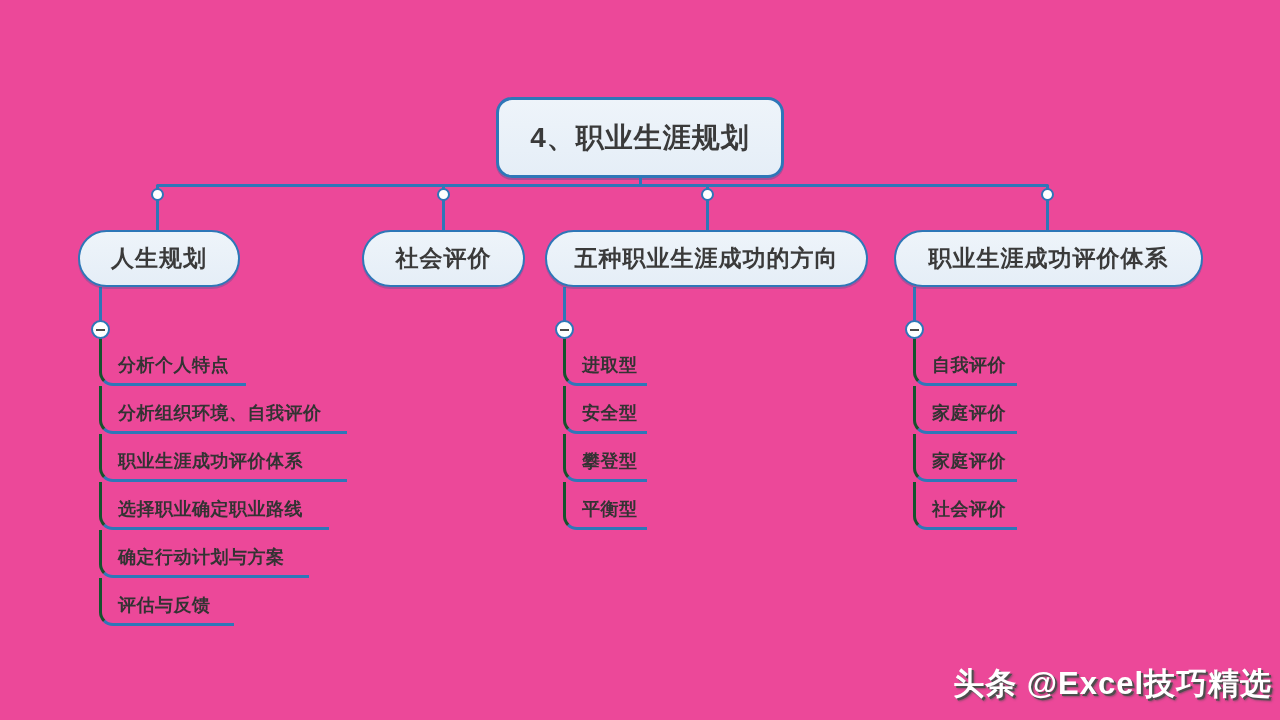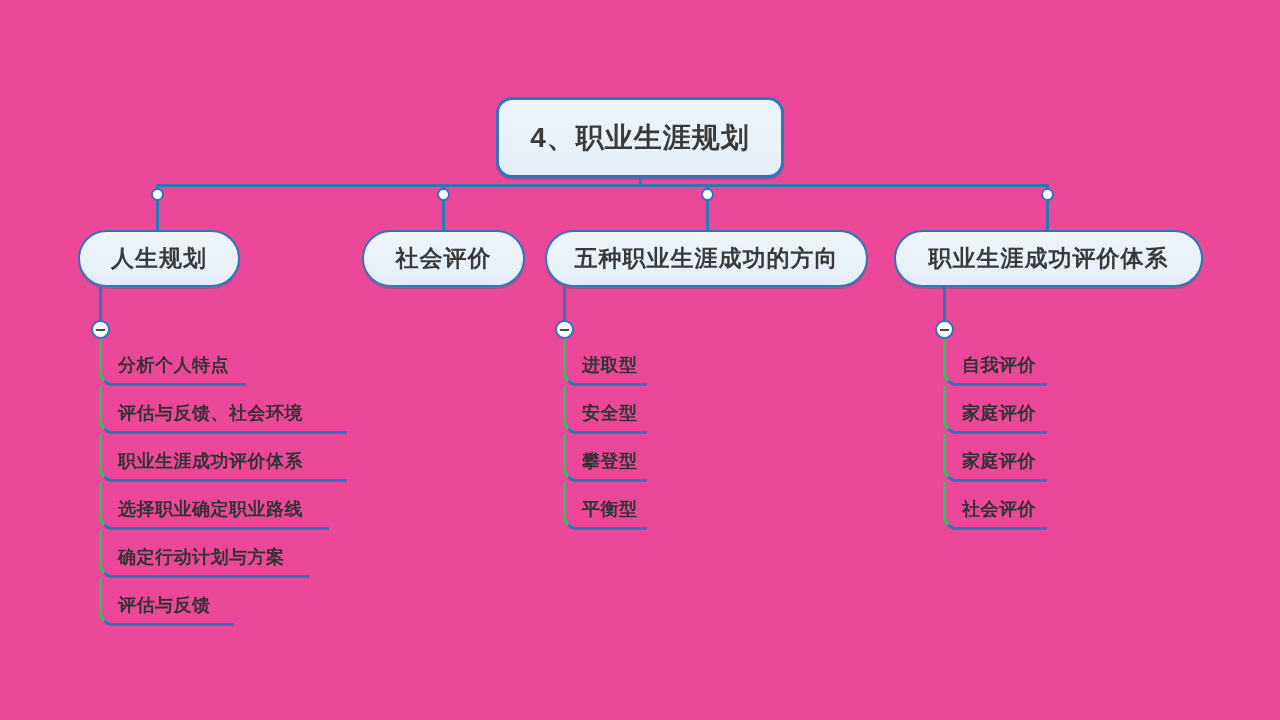--- a/index.html
+++ b/index.html
@@ -88,21 +88,21 @@
   .collapse-btn::after {
     content: "";
     position: absolute;
     left: 3px; top: 6.5px;
     width: 9px; height: 2px;
     background: #4a4a4a;
   }
   .child-row {
     position: relative;
     height: 48px;
-    border-left: 3px solid #22c55e;
+    border-left: 3px solid #14532d;
     border-bottom: 3px solid #2e77b8;
     border-bottom-left-radius: 14px;
   }
   .child-row.first { height: 47px; }
   .child-label {
     position: absolute;
     left: 16px; bottom: 6px;
     font-size: 18px; font-weight: bold;
     white-space: nowrap;
     letter-spacing: 0.5px;
@@ -155,21 +155,21 @@
     <span>职业生涯成功评价体系</span>
   </div>
 
   <div class="subtree" style="left:99px">
     <div class="spine-stub"></div>
     <div class="collapse-btn"></div>
     <div class="child-row first" style="width:147px">
       <span class="child-label">分析个人特点</span>
     </div>
     <div class="child-row" style="width:248px">
-      <span class="child-label">评估与反馈、社会环境</span>
+      <span class="child-label">分析组织环境、自我评价</span>
     </div>
     <div class="child-row" style="width:248px">
       <span class="child-label">职业生涯成功评价体系</span>
     </div>
     <div class="child-row" style="width:230px">
       <span class="child-label">选择职业确定职业路线</span>
     </div>
     <div class="child-row" style="width:210px">
       <span class="child-label">确定行动计划与方案</span>
     </div>
@@ -189,31 +189,32 @@
       <span class="child-label">安全型</span>
     </div>
     <div class="child-row" style="width:84px">
       <span class="child-label">攀登型</span>
     </div>
     <div class="child-row" style="width:84px">
       <span class="child-label">平衡型</span>
     </div>
   </div>
 
-  <div class="subtree" style="left:943px">
+  <div class="subtree" style="left:913px">
     <div class="spine-stub"></div>
     <div class="collapse-btn"></div>
     <div class="child-row first" style="width:104px">
       <span class="child-label">自我评价</span>
     </div>
     <div class="child-row" style="width:104px">
       <span class="child-label">家庭评价</span>
     </div>
     <div class="child-row" style="width:104px">
       <span class="child-label">家庭评价</span>
     </div>
     <div class="child-row" style="width:104px">
       <span class="child-label">社会评价</span>
     </div>
   </div>
 
+  <div class="watermark">头条 @Excel技巧精选</div>
 
 </div>
 
 </body></html>

